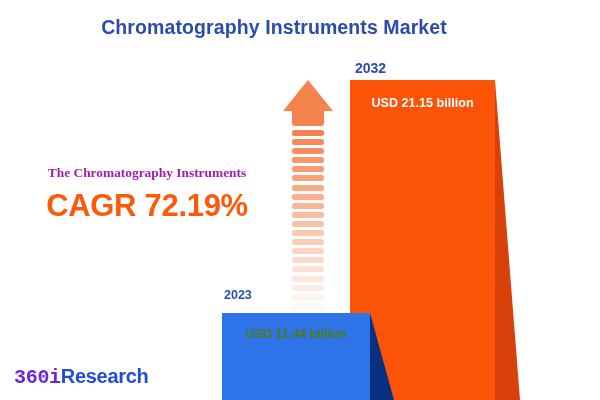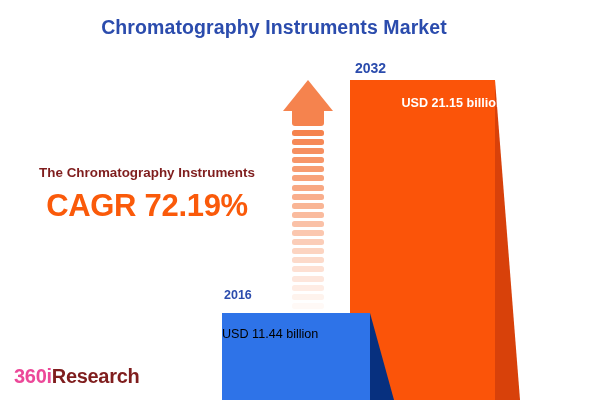--- a/index.html
+++ b/index.html
@@ -40,23 +40,24 @@
   #statement-block {
     position: absolute;
     left: 8px;
     top: 163px;
     width: 278px;
     text-align: center;
   }
   .statement-line {
     font-size: 13.4px;
     font-weight: bold;
-    color: #7f1d1d;
+    color: #a21caf;
     line-height: 19px;
     white-space: nowrap;
+    font-family: Liberation Serif, serif;
   }
   #cagr-value {
     margin-top: 7px;
     font-size: 31px;
     font-weight: bold;
     color: #fa5a0a;
     line-height: 34px;
     letter-spacing: -0.3px;
     white-space: nowrap;
   }
@@ -134,21 +135,20 @@
   #value-2032 {
     position: absolute;
     left: 0;
     top: 16px;
     width: 145px;
     text-align: center;
     font-size: 12.6px;
     font-weight: bold;
     color: #ffffff;
     white-space: nowrap;
-    padding-left: 30px;
   }
 
   #bar-2024 { left: 222px; top: 313px; }
   #bar-2024-face {
     position: absolute;
     left: 0; top: 0;
     width: 148px;
     height: 87px;
     background: #2e73e8;
   }
@@ -168,39 +168,39 @@
     font-size: 12.5px;
     font-weight: bold;
     color: #2b4cad;
     white-space: nowrap;
   }
   #value-2024 {
     position: absolute;
     left: 0;
     top: 14px;
     width: 148px;
-    text-align: left;
+    text-align: center;
     font-size: 12.6px;
-    font-weight: normal;
-    color: #000000;
+    font-weight: bold;
+    color: #4d7c0f;
     white-space: nowrap;
   }
 
   
   #brand-logo {
     position: absolute;
     left: 14px;
     top: 365px;
     font-size: 20px;
     font-weight: bold;
     letter-spacing: -0.3px;
     white-space: nowrap;
   }
-  #logo-mark { color: #ec4899; }
-  #logo-word { color: #7f1d1d; }
+  #logo-mark { color: #6d28d9; font-family: Liberation Mono, monospace; }
+  #logo-word { color: #1d4ed8; }
 </style>
 </head>
 <body>
 
 <div id="canvas">
 
   <div id="chart-title">Chromatography Instruments Market</div>
 
   <div id="statement-block">
     <div class="statement-line">The Chromatography Instruments</div>
@@ -236,21 +236,21 @@
   </div>
 
   <div class="bar-group" id="bar-2032">
     <div id="label-2032">2032</div>
     <div id="bar-2032-face"></div>
     <div id="bar-2032-side"></div>
     <div id="value-2032">USD 21.15 billion</div>
   </div>
 
   <div class="bar-group" id="bar-2024">
-    <div id="label-2024">2016</div>
+    <div id="label-2024">2023</div>
     <div id="bar-2024-face"></div>
     <div id="bar-2024-side"></div>
     <div id="value-2024">USD 11.44 billion</div>
   </div>
 
   <div id="brand-logo">
     <span id="logo-mark">360i</span><span id="logo-word">Research</span>
   </div>
 
 </div>

